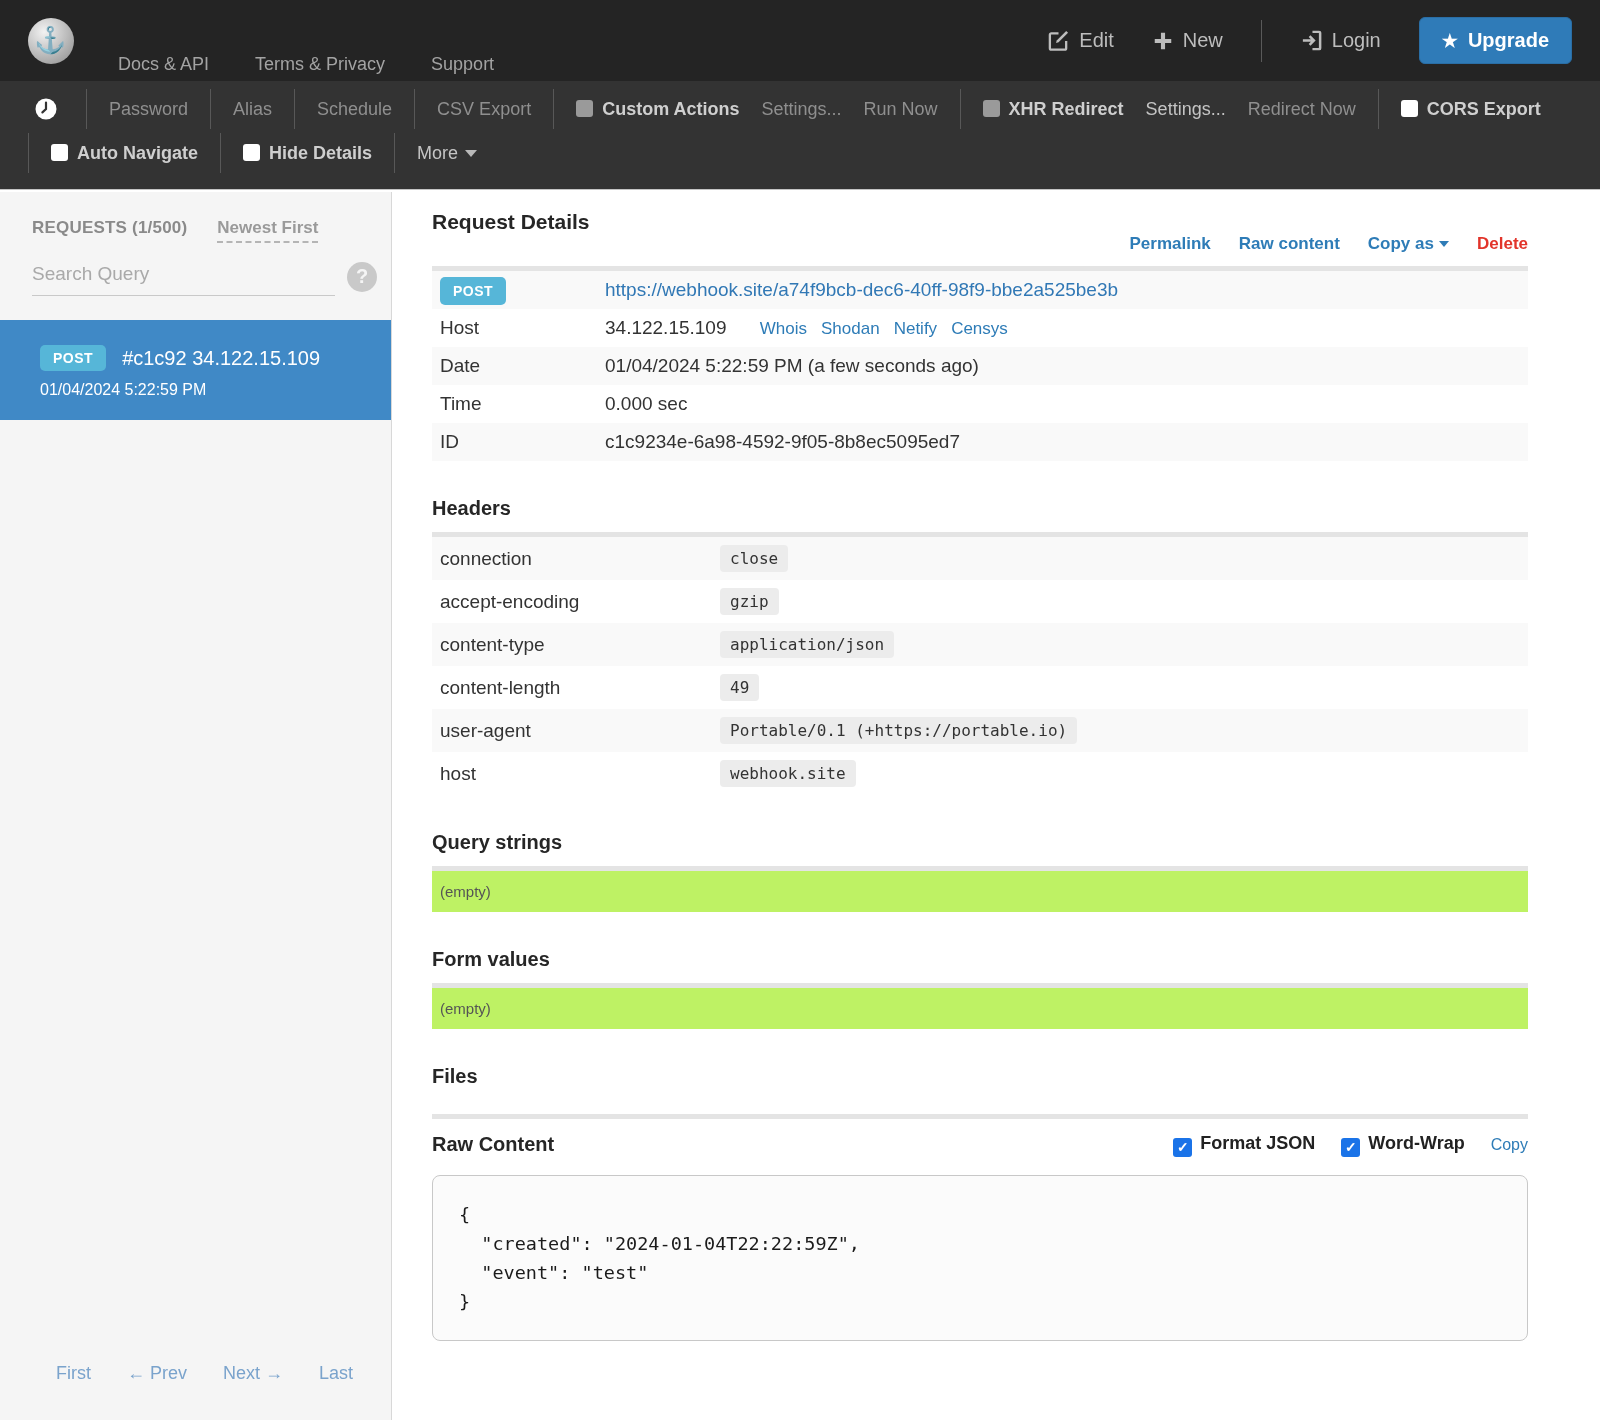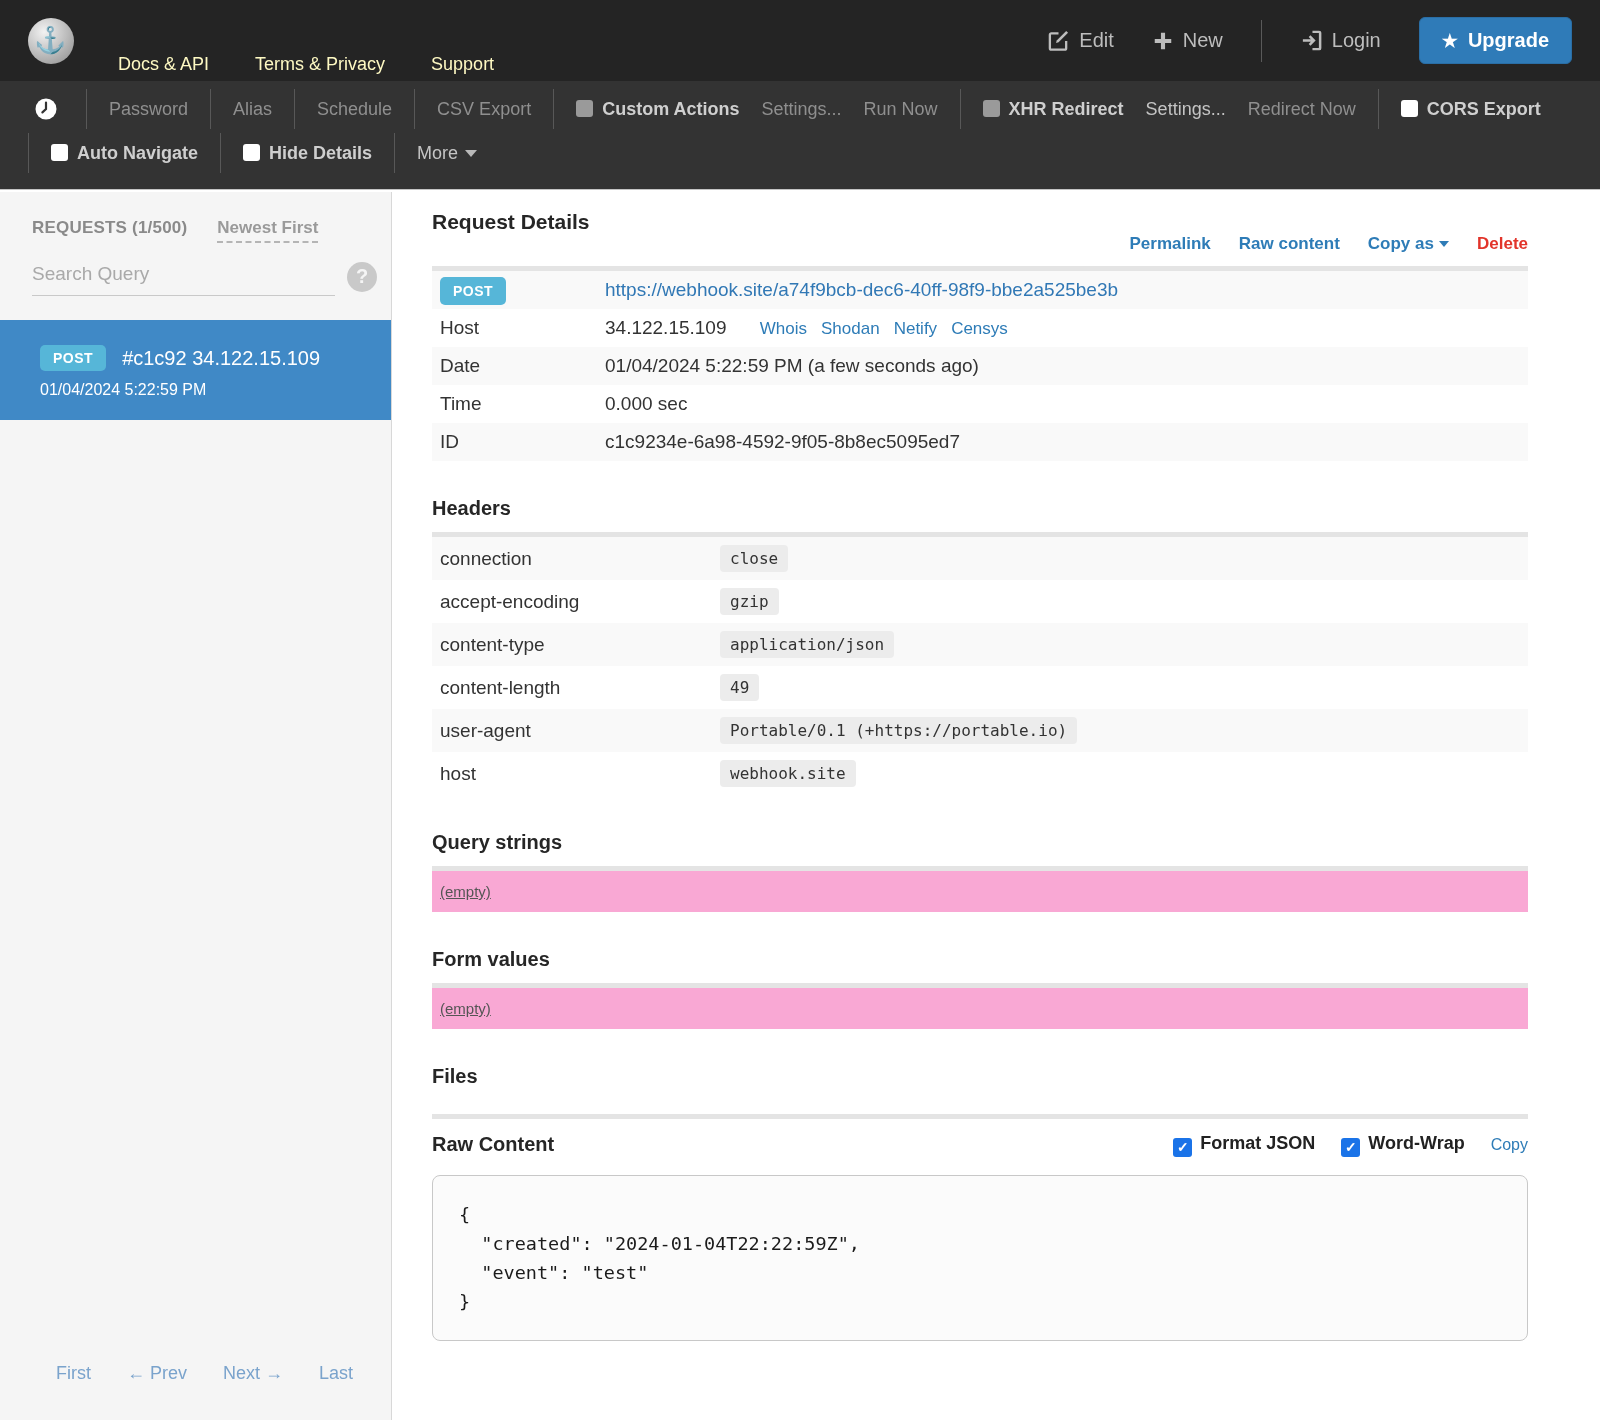--- a/index.html
+++ b/index.html
@@ -19,21 +19,21 @@
     padding: 0 28px; gap: 0;
   }
   .logo {
     width: 46px; height: 46px; border-radius: 50%;
     background: radial-gradient(circle at 35% 30%, #f2f2f2, #b9b9b9 55%, #8a8a8a);
     display: flex; align-items: center; justify-content: center;
     color: #3a3a3a; font-size: 26px; margin-right: 44px;
     flex: 0 0 auto;
   }
   .nav-links { display: flex; gap: 46px; }
-  .nav-link { color: #fef9c3; font-size: 18px; cursor: pointer; margin-top: 47px; }
+  .nav-link { color: #a3a3a3; font-size: 18px; cursor: pointer; margin-top: 47px; }
   .nav-spacer { flex: 1; }
   .nav-actions { display: flex; align-items: center; gap: 38px; }
   .nav-action { display: flex; align-items: center; gap: 9px; color: #bdbdbd; font-size: 20px; cursor: pointer; }
   .nav-action svg { display: block; }
   .nav-vsep { width: 1px; height: 42px; background: #5a5a5a; }
   .upgrade-btn {
     background: #2f7bb8; border: 1px solid #2a6ea5; color: #fff;
     font-size: 20px; font-weight: bold; border-radius: 6px;
     padding: 11px 22px; display: flex; align-items: center; gap: 10px;
     cursor: pointer;
@@ -128,21 +128,21 @@
   table.kv td { padding: 8px 8px; font-size: 19px; color: #333; vertical-align: middle; height: 38px; }
   table.kv td.lbl { width: 165px; }
   table.kv.hdrs td.lbl { width: 280px; }
   .url-link { color: #3178b5; text-decoration: none; font-size: 19px; cursor: pointer; }
   .host-links { display: inline-flex; gap: 14px; margin-left: 28px; }
   .host-links span { color: #2e7cb7; font-size: 17px; cursor: pointer; }
   .chip {
     font-family: "DejaVu Sans Mono", monospace; font-size: 16px; color: #333;
     background: #ececec; border-radius: 4px; padding: 4px 10px; display: inline-block;
   }
-  .empty-row { background: #f9a8d4; padding: 12px 8px; font-size: 15px; color: #555; text-decoration: underline; }
+  .empty-row { background: #bef264; padding: 12px 8px; font-size: 15px; color: #555; }
 
   
   .raw-head { display: flex; align-items: center; margin-top: 36px; }
   .raw-title { font-size: 20px; font-weight: bold; color: #262626; }
   .raw-controls { margin-left: auto; display: flex; align-items: center; gap: 26px; }
   .cb-checked {
     width: 19px; height: 19px; border-radius: 3px; background: #1a73e8;
     color: #fff; font-size: 14px; font-weight: bold;
     display: inline-flex; align-items: center; justify-content: center;
     margin-right: 8px; vertical-align: -3px; cursor: pointer;

